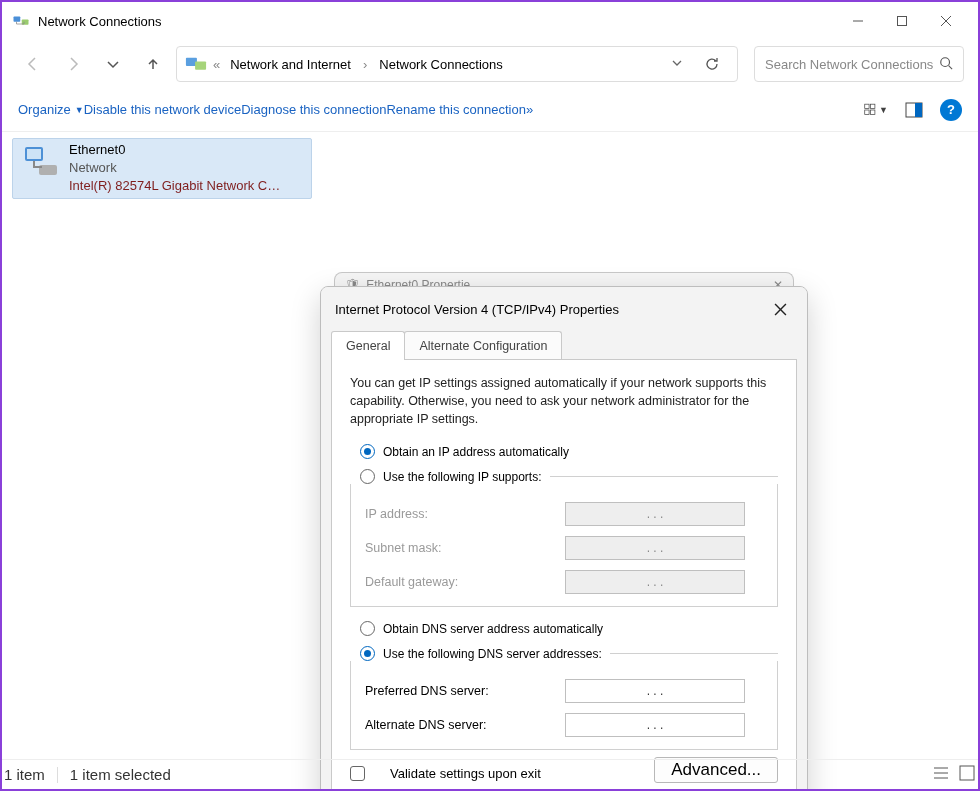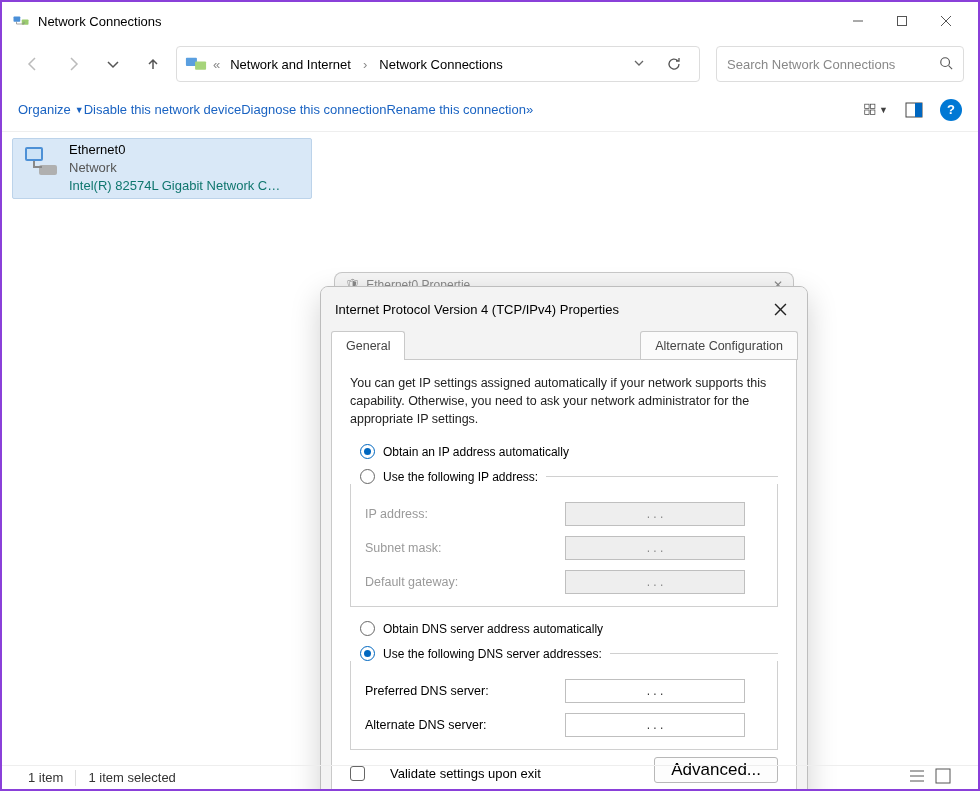--- a/index.html
+++ b/index.html
@@ -19,49 +19,49 @@
   .navbtn { width: 34px; height: 34px; display: flex; align-items: center; justify-content: center; color: #555; border-radius: 4px; }
   .navbtn svg { width: 16px; height: 16px; }
   .navbtn.disabled { color: #bbb; }
   .address { flex: 1; height: 36px; border: 1px solid #ddd; border-radius: 4px; display: flex; align-items: center; padding: 0 8px; gap: 6px; }
   .address .folder-icon { width: 22px; height: 18px; }
   .address .chevlbl { color: #888; }
   .address .crumb { padding: 2px 4px; }
   .address .chev-sm { color: #888; padding: 0 2px; }
   .address .flexgap { flex: 1; }
   .refresh { width: 34px; height: 34px; display: flex; align-items: center; justify-content: center; color: #555; margin-left: 4px; }
-  .searchbox { width: 248px; height: 36px; border: 1px solid #ddd; border-radius: 4px; display: flex; align-items: center; padding: 0 10px; margin-left: 10px; color: #888; }
+  .searchbox { width: 210px; height: 36px; border: 1px solid #ddd; border-radius: 4px; display: flex; align-items: center; padding: 0 10px; margin-left: 10px; color: #888; }
   .searchbox .sicon { margin-left: auto; color: #555; }
 
   
   .cmdbar { height: 44px; display: flex; align-items: center; padding: 0 16px; border-bottom: 1px solid #eee; }
   .cmdbtn { color: #1a63c2; display: flex; align-items: center; gap: 4px; }
   .cmdbtn .dd { font-size: 9px; color: #1a63c2; }
   .cmdbar .right { margin-left: auto; display: flex; align-items: center; gap: 14px; }
   .iconbtn { width: 24px; height: 24px; display: flex; align-items: center; justify-content: center; color: #404040; }
   .help-circle { width: 22px; height: 22px; border-radius: 50%; background: #0078d4; color: #fff; display: flex; align-items: center; justify-content: center; font-size: 13px; font-weight: bold; }
 
   
   .content { position: relative; height: calc(100% - 38px - 48px - 44px - 30px); }
   .adapter { position: absolute; left: 10px; top: 6px; width: 300px; padding: 2px 8px; background: #d9e8f7; border: 1px solid #bcd3ea; border-radius: 2px; display: flex; gap: 8px; }
   .adapter .aicon { width: 40px; height: 40px; }
   .adapter .atext { line-height: 1.4; }
   .adapter .t1 { color: #000; }
   .adapter .t2 { color: #555; }
-  .adapter .t3 { color: #0f766e; white-space: nowrap; }
+  .adapter .t3 { color: #7f1d1d; white-space: nowrap; }
 
   
   .parent-dialog { position: absolute; left: 332px; top: 140px; width: 460px; height: 24px; border: 1px solid #c8c8c8; border-bottom: none; border-radius: 8px 8px 0 0; background: #f5f5f5; display: flex; align-items: center; padding: 0 10px; color: #888; font-size: 12px; }
   .parent-dialog .pclose { margin-left: auto; }
 
   
   .dialog { position: absolute; left: 318px; top: 154px; width: 488px; background: #f3f3f3; border: 1px solid #bdbdbd; border-radius: 8px; box-shadow: 0 10px 30px rgba(0,0,0,0.18); overflow: hidden; }
   .dlg-title { height: 44px; display: flex; align-items: center; padding: 0 14px; font-size: 13px; background: #f3f3f3; }
   .dlg-title .x { margin-left: auto; width: 26px; height: 26px; display: flex; align-items: center; justify-content: center; }
-  .tabs { display: flex; padding: 0 10px; justify-content: space-between; }
+  .tabs { display: flex; padding: 0 10px; }
   .tab { padding: 7px 14px; border: 1px solid #c9c9c9; border-bottom: none; background: #fbfbfb; font-size: 12.5px; color: #444; border-radius: 3px 3px 0 0; margin-right: -1px; position: relative; }
   .tab.active { background: #fff; z-index: 2; }
   .tabbody { margin: 0 10px 10px 10px; border: 1px solid #c9c9c9; background: #fff; padding: 14px 18px 16px 18px; position: relative; top: -1px; }
   .intro { font-size: 12.5px; line-height: 1.45; color: #222; }
   .radio-row { display: flex; align-items: center; gap: 8px; margin-top: 10px; font-size: 12px; }
   .radio { width: 15px; height: 15px; border: 1.5px solid #666; border-radius: 50%; display: inline-flex; align-items: center; justify-content: center; background: #fff; }
   .radio.checked { border-color: #0067c0; }
   .radio.checked::after { content: ""; width: 7px; height: 7px; background: #0067c0; border-radius: 50%; }
   .fieldset { border: 1px solid #d0d0d0; border-top: none; margin-top: 0; padding: 10px 7px 12px 14px; }
   .fs-head { display: flex; align-items: center; gap: 8px; margin-top: 10px; }
@@ -71,21 +71,21 @@
   .grid label { font-size: 12.5px; }
   .grid.disabled label { color: #9a9a9a; }
   .ipinput { height: 24px; border: 1px solid #bfbfbf; background: #fff; display: flex; align-items: center; justify-content: space-evenly; font-size: 12px; color: #333; }
   .ipinput.disabled { background: #eee; color: #888; }
   .check-row { display: flex; align-items: center; gap: 25px; margin-top: 16px; }
   .checkbox { width: 15px; height: 15px; border: 1.5px solid #666; border-radius: 3px; background: #fff; }
   .adv-row { display: flex; margin-top: -24px; }
   .btn { height: 26px; padding: 0 16px; border: 1px solid #b8b8b8; background: #fdfdfd; border-radius: 3px; font-size: 17px; display: inline-flex; align-items: center; justify-content: center; }
 
   
-  .statusbar { position: absolute; left: 0; right: 0; bottom: 0; height: 24px; border-top: 1px solid #eee; display: flex; align-items: center; padding: 0 26px; font-size: 13px; color: #333; gap: 6px; }
+  .statusbar { position: absolute; left: 0; right: 0; bottom: 0; height: 30px; border-top: 1px solid #eee; display: flex; align-items: center; padding: 0 2px; font-size: 15px; color: #333; gap: 6px; }
   .statusbar .sep { width: 1px; height: 16px; background: #ddd; margin: 0 6px; }
   .statusbar .right-icons { margin-left: auto; display: flex; gap: 8px; }
 
 </style>
 </head>
 <body>
 
 <div class="window">
 
   <div class="titlebar">
@@ -240,21 +240,21 @@
       <div class="tabbody">
         <div class="intro">You can get IP settings assigned automatically if your network supports this capability. Otherwise, you need to ask your network administrator for the appropriate IP settings.</div>
 
         <div class="radio-row" style="margin-top:16px; margin-left:10px;">
           <span class="radio checked"></span>
           <span>Obtain an IP address automatically</span>
         </div>
         <div class="fs-head">
           <div class="radio-row" style="margin-left:10px;">
             <span class="radio"></span>
-            <span>Use the following IP address:</span>
+            <span>Use the following IP supports:</span>
           </div>
           <div class="line"></div>
         </div>
         <div class="fieldset">
           <div class="grid disabled">
             <label>IP address:</label>
             <div class="ipinput disabled">.       .       .</div>
             <label>Subnet mask:</label>
             <div class="ipinput disabled">.       .       .</div>
             <label>Default gateway:</label>

